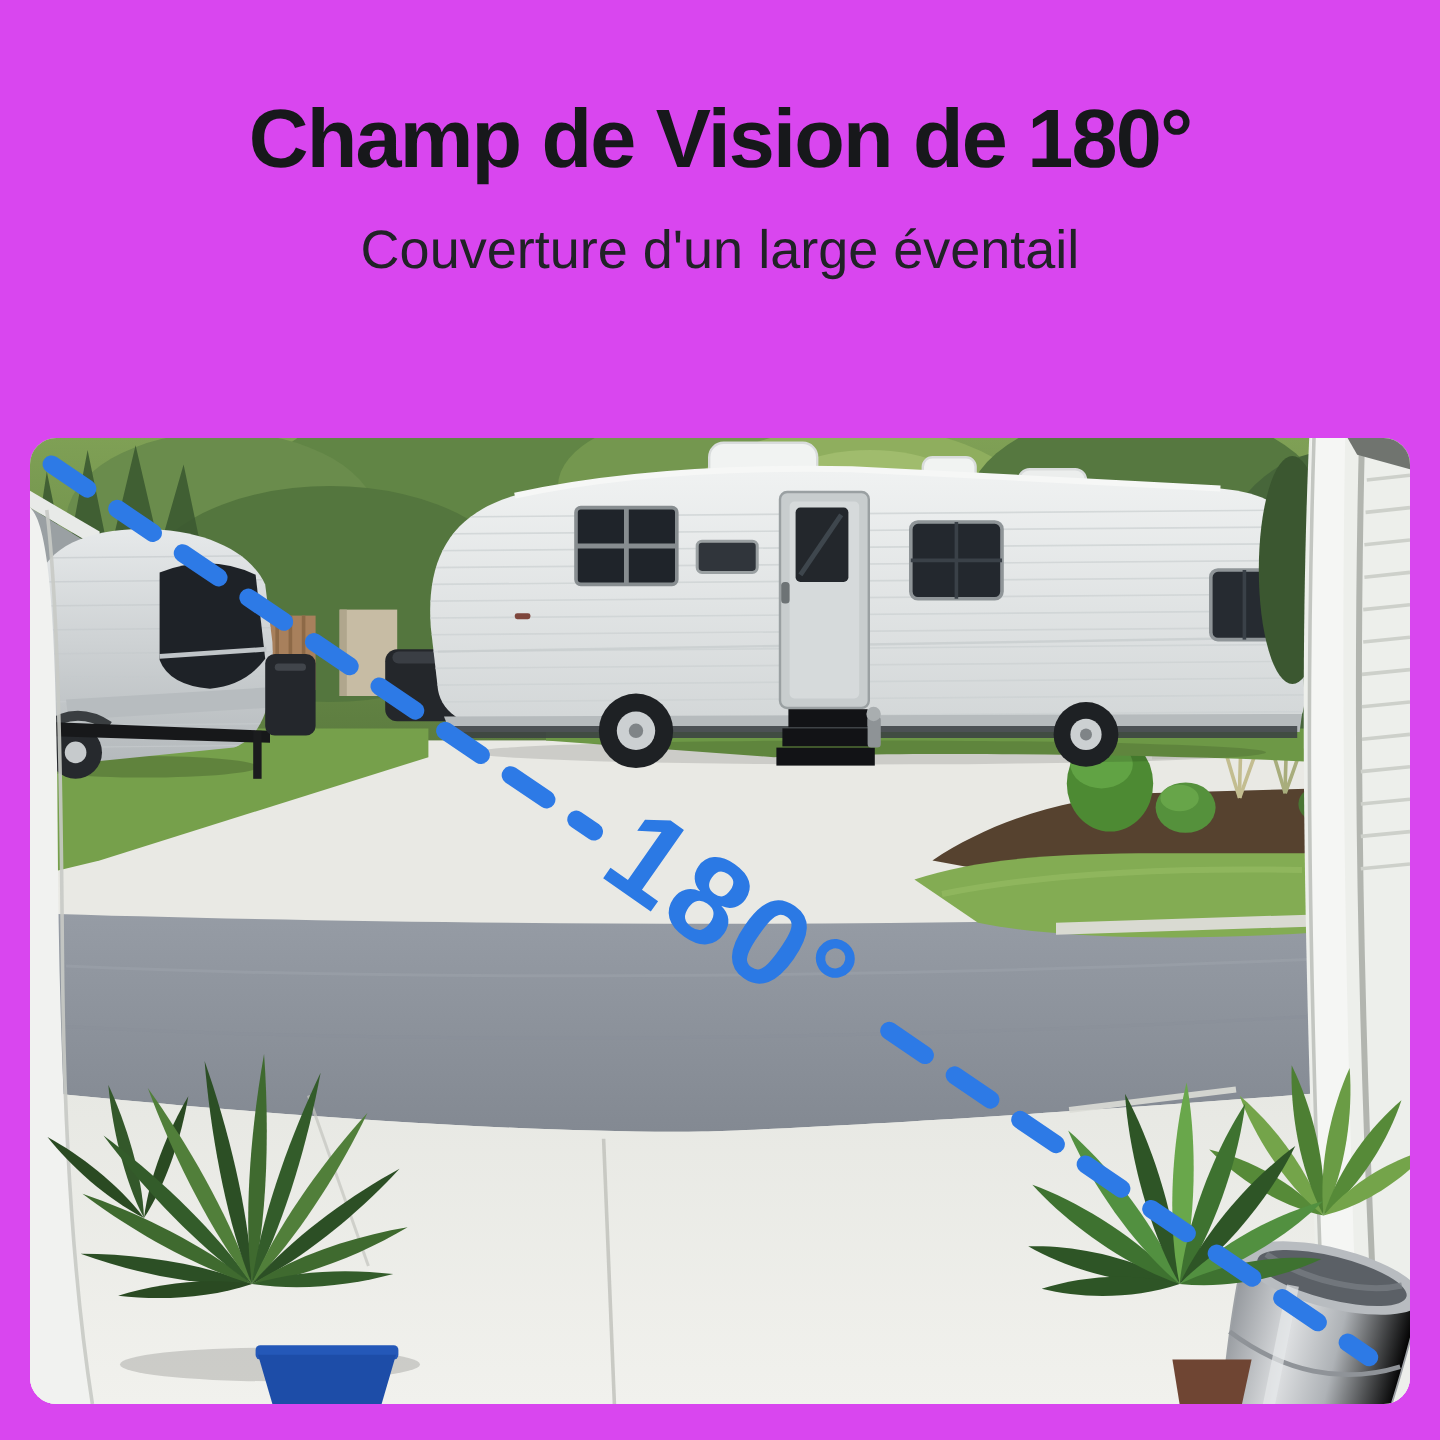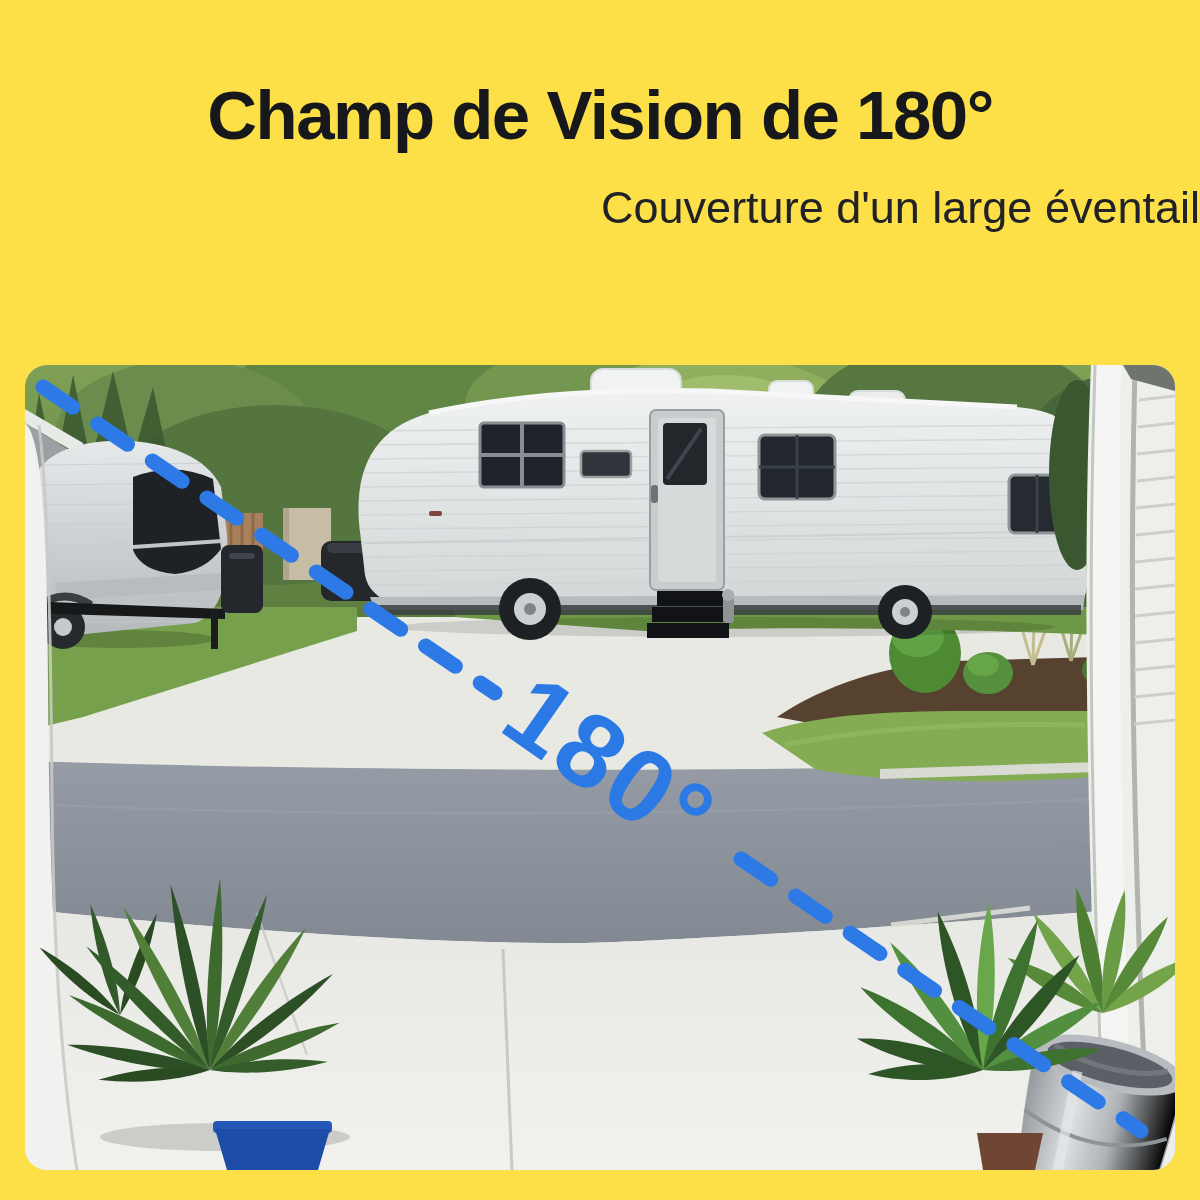--- a/index.html
+++ b/index.html
@@ -1,20 +1,20 @@
 <!DOCTYPE html>
 <html><head>
 <meta charset="utf-8">
 <style>
   html,body{margin:0;padding:0;background:#f7f7f8;}
-  .page{position:relative;width:1200px;height:1200px;background:#fde047;overflow:hidden;
+  .page{position:relative;width:1200px;height:1200px;background:#d946ef;overflow:hidden;
         font-family:"Liberation Sans",sans-serif;}
   .header{position:absolute;top:0;left:0;width:100%;text-align:center;}
   .title{margin:76px 0 0 0;font-size:69px;font-weight:700;letter-spacing:-1.5px;color:#17181b;}
-  .subtitle{margin:22px auto 0 auto;font-size:45px;line-height:1.38;font-weight:400;color:#212227;text-align:right;}
+  .subtitle{margin:22px auto 0 auto;font-size:45px;line-height:1.38;font-weight:400;color:#212227;}
   .photo{position:absolute;left:25px;top:365px;width:1150px;height:805px;border-radius:22px;
          overflow:hidden;background:#dfe1dd;}
   .photo svg{display:block;width:100%;height:100%;}
   .fov-label{position:absolute;left:585px;top:400px;
              transform:translate(-50%,-50%) rotate(35deg);
              font-size:104px;font-weight:700;letter-spacing:3px;color:#2b79e4;white-space:nowrap;}
 </style>
 </head>
 <body>
 

